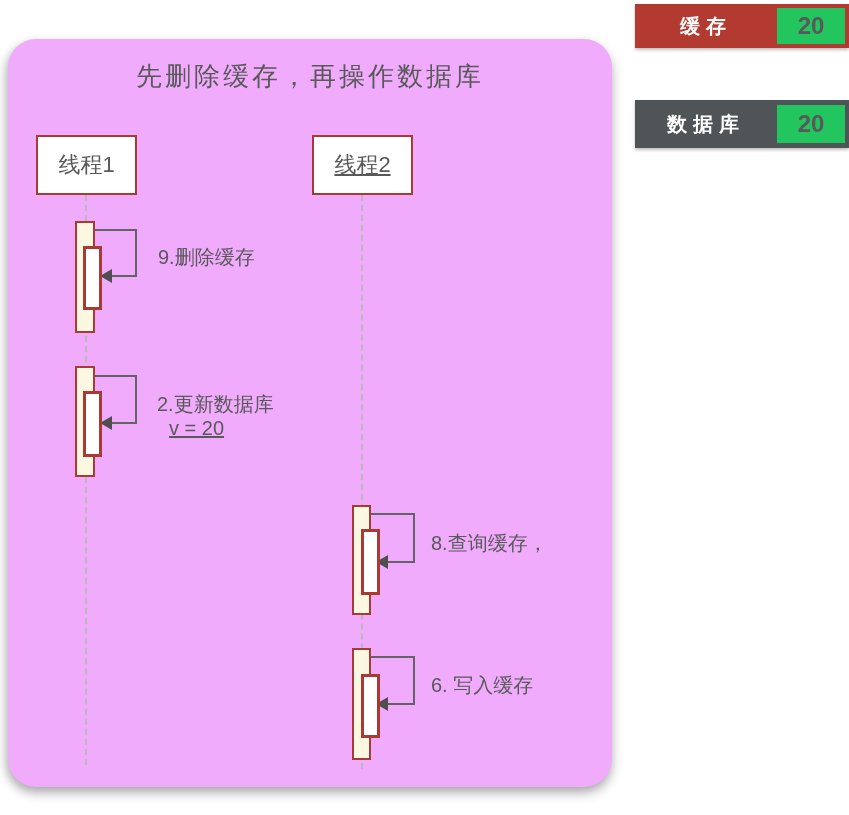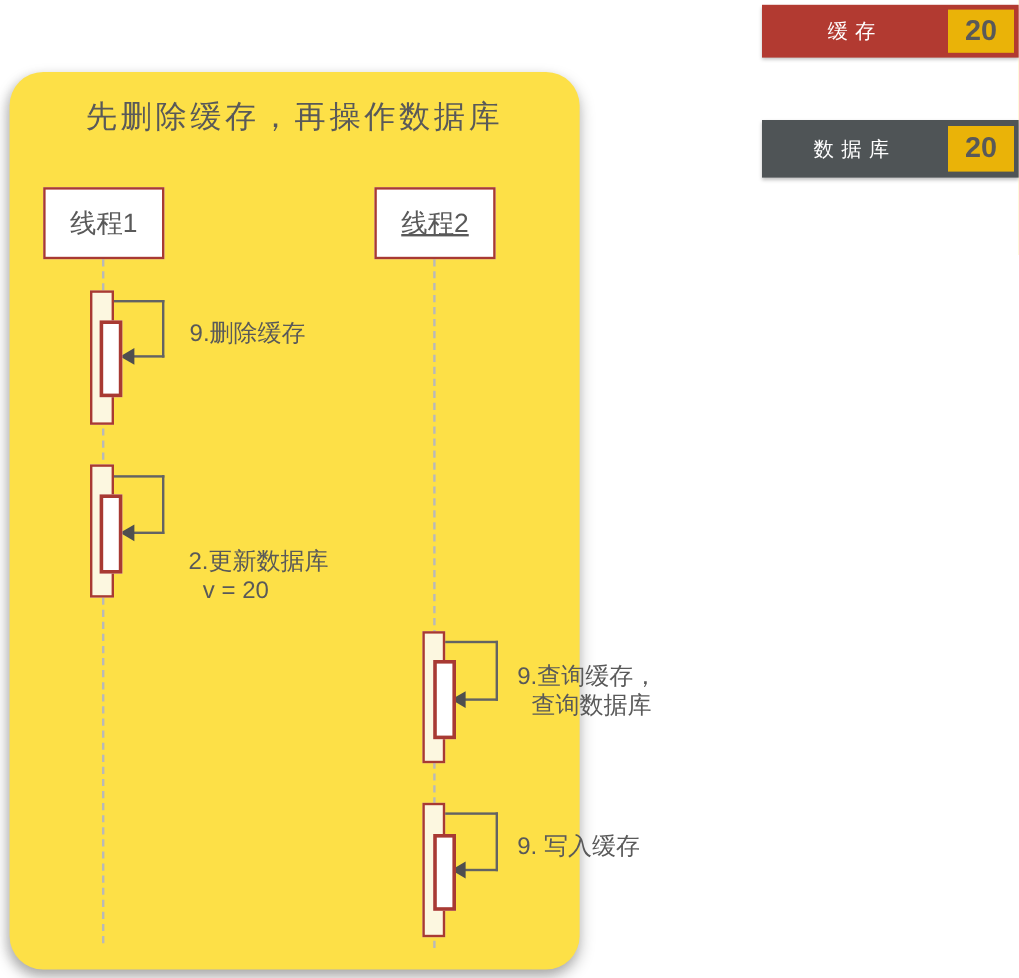--- a/index.html
+++ b/index.html
@@ -4,22 +4,22 @@
 <style>
   html,body{margin:0;padding:0;}
   body{
     width:849px;height:815px;position:relative;overflow:hidden;
     background:#ffffff;
     font-family:"Liberation Sans", sans-serif;
     color:#595959;
   }
   
   .panel{
-    position:absolute;left:8px;top:60px;width:475px;height:748px;
-    background:#fde047;border-radius:28px;
+    position:absolute;left:8px;top:39px;width:604px;height:748px;
+    background:#f0abfc;border-radius:28px;
     box-shadow:0 6px 12px rgba(0,0,0,.28), -3px 3px 8px rgba(0,0,0,.10);
   }
   .title{
     position:absolute;left:0;right:0;top:20px;
     text-align:center;font-family:"Liberation Serif", serif;
     font-size:26px;letter-spacing:3px;color:#595959;
   }
   
   .thread-box{
     position:absolute;width:101px;height:60px;background:#ffffff;
@@ -66,36 +66,36 @@
   .loop1{left:87px;top:190px;width:42px;height:48px;}
   .loop2{left:87px;top:336px;width:42px;height:49px;}
   .loop3{left:363px;top:474px;width:44px;height:50px;}
   .loop4{left:363px;top:617px;width:44px;height:49px;}
   
   .msg{
     position:absolute;font-size:20px;line-height:24px;color:#595959;
     white-space:nowrap;z-index:5;
   }
   .m1{left:150px;top:206px;}
-  .m2{left:149px;top:353px;margin-top:43px;}
+  .m2{left:149px;top:353px;}
   .m3{left:423px;top:492px;}
   .m4{left:423px;top:634px;}
-  .msg .indent{padding-left:12px;}
+  .msg .indent{padding-left:12px;text-decoration:underline;}
   
   .legend-row{
     position:absolute;left:635px;width:214px;
     display:flex;align-items:center;box-sizing:border-box;
     box-shadow:0 2px 3px rgba(0,0,0,.25);
   }
   .legend-row .legend-label{
-    flex:1;text-align:center;color:#ffffff;font-weight:normal;
-    font-size:17px;letter-spacing:6px;
+    flex:1;text-align:center;color:#ffffff;font-weight:bold;
+    font-size:20px;letter-spacing:6px;
   }
   .legend-row .legend-value{
-    width:55px;margin-right:4px;background:#eab308;
+    width:68px;margin-right:4px;background:#22c55e;
     display:flex;align-items:center;justify-content:center;
     font-weight:bold;font-size:24px;color:#595959;
   }
   .cache-row{top:4px;height:44px;background:#b23a31;}
   .cache-row .legend-value{height:36px;}
   .db-row{top:100px;height:48px;background:#4f5456;justify-content:flex-end;}
   .db-row .legend-value{height:38px;}
 </style>
 </head>
 <body>
@@ -141,26 +141,25 @@
     <div>2.更新数据库</div>
     <div class="indent">v = 20</div>
   </div>
 
   <div class="act-outer a3o"></div>
   <div class="loop loop3">
     <span class="arrowhead"></span>
   </div>
   <div class="act-inner a3i"></div>
   <div class="msg m3">
-    <div>9.查询缓存，</div>
-    <div class="indent">查询数据库</div>
+    <div>8.查询缓存，</div>
   </div>
 
   <div class="act-outer a4o"></div>
   <div class="loop loop4">
     <span class="arrowhead"></span>
   </div>
   <div class="act-inner a4i"></div>
   <div class="msg m4">
-    <div>9. 写入缓存</div>
+    <div>6. 写入缓存</div>
   </div>
 
 </div>
 
 </body></html>

